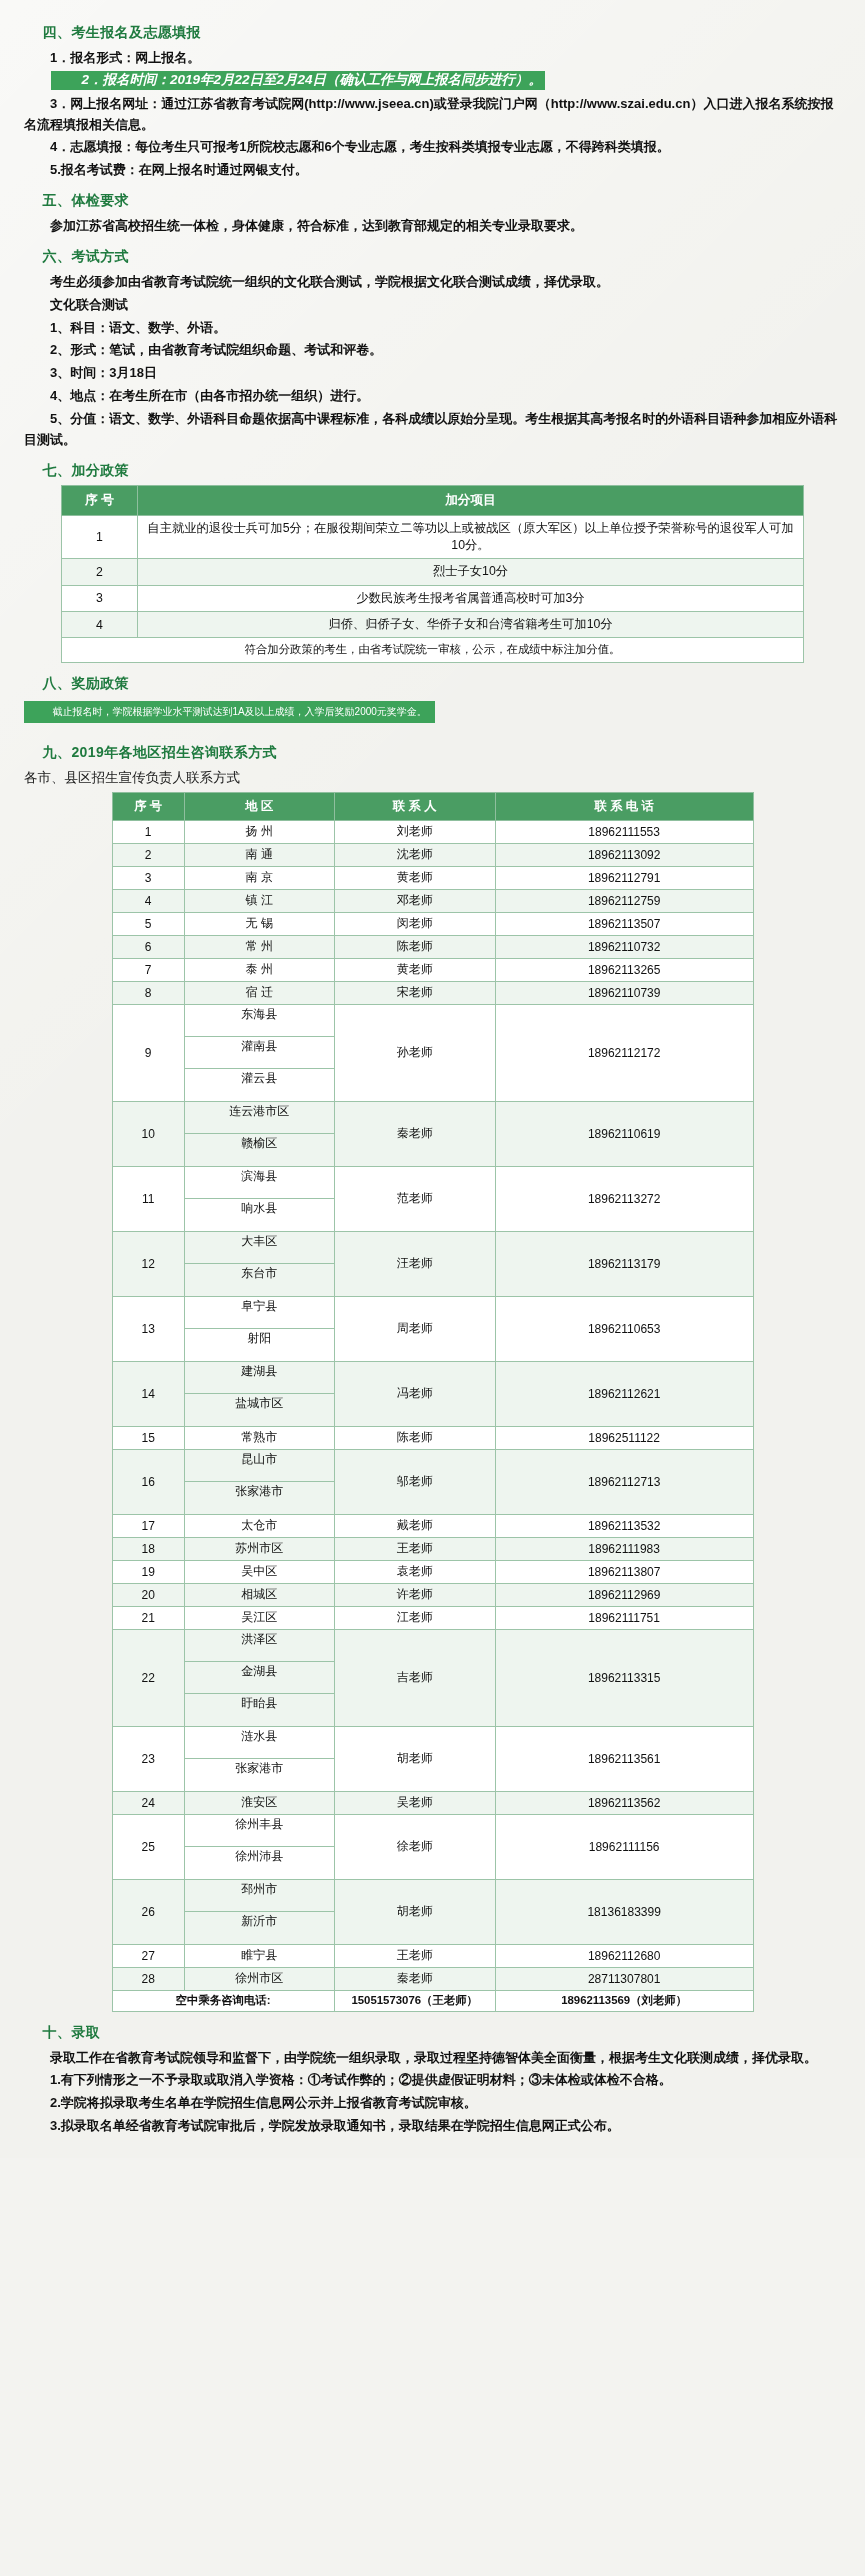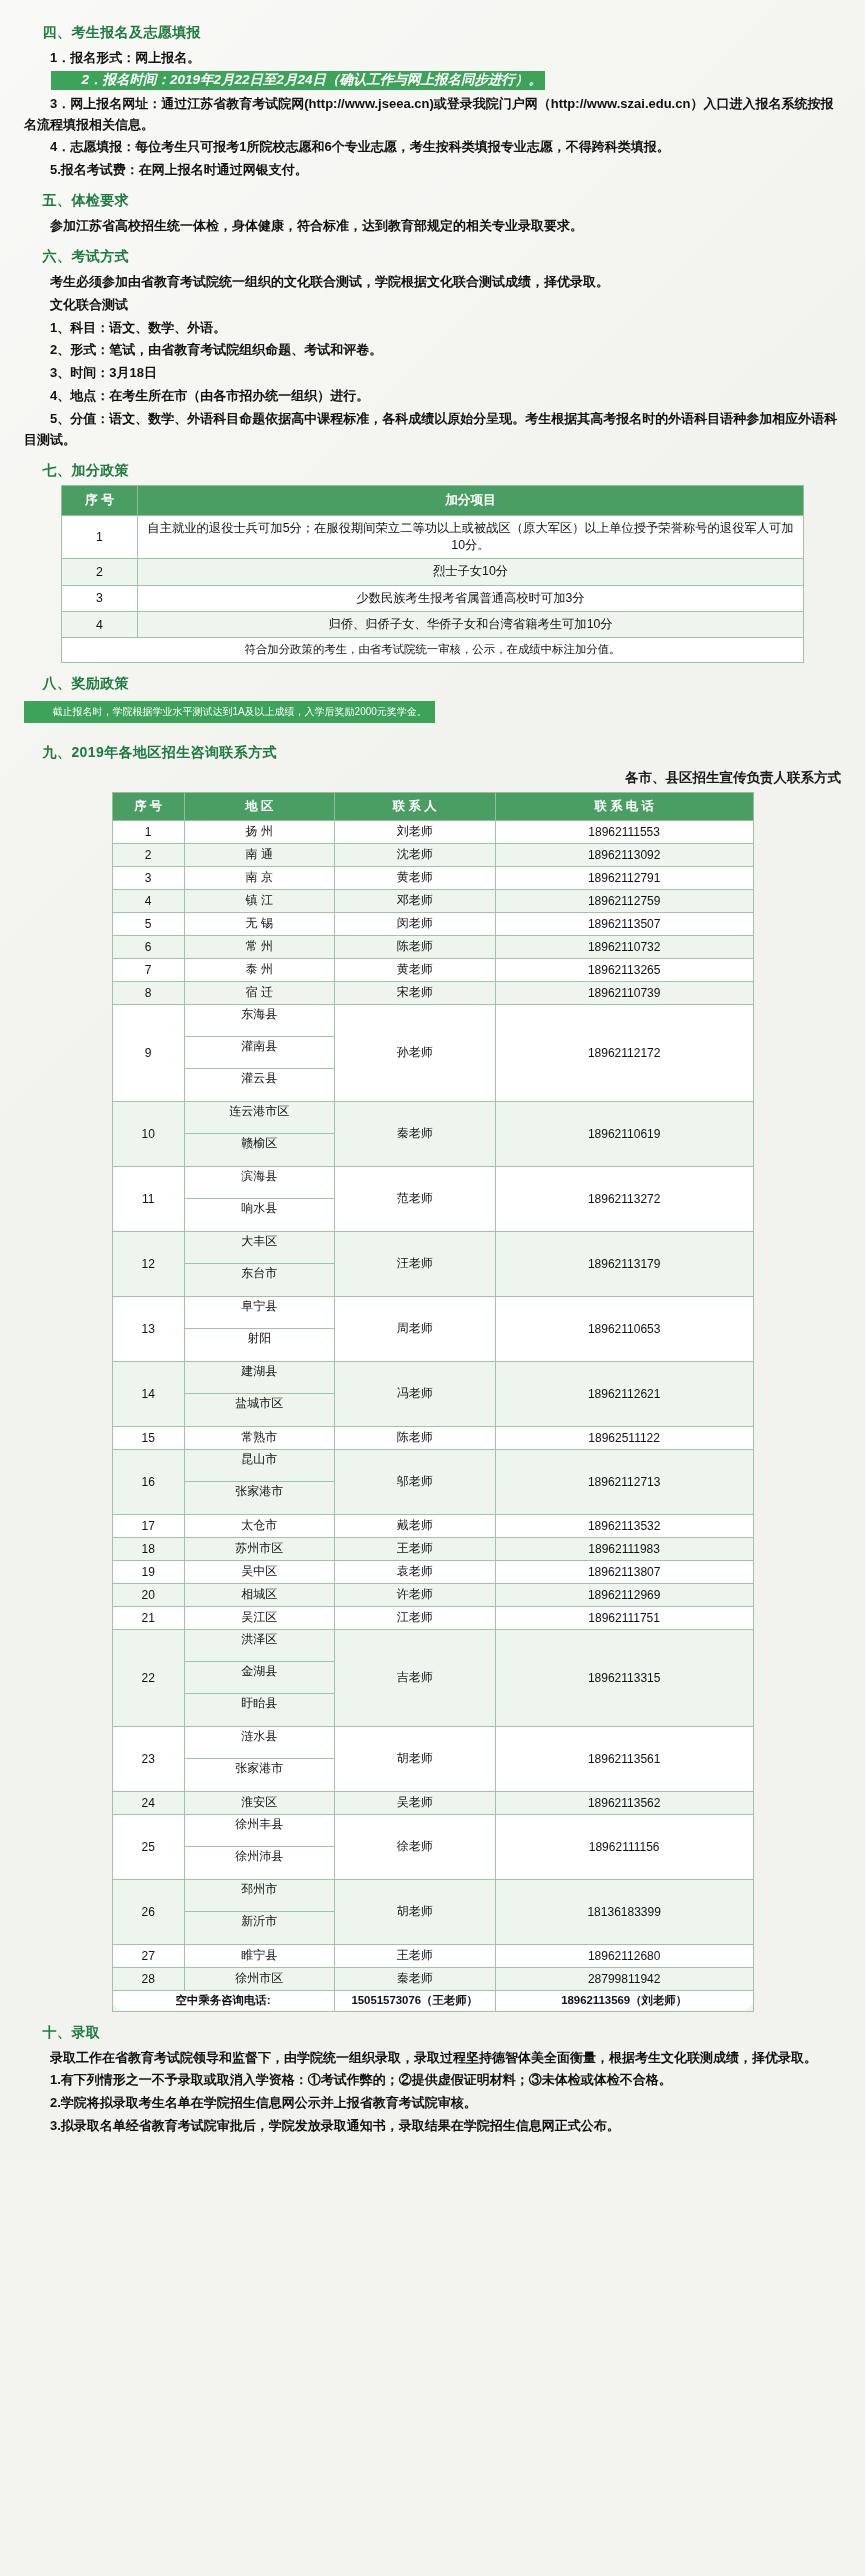--- a/index.html
+++ b/index.html
@@ -44,21 +44,20 @@
     margin:2.5px 0 2.5px 0;
     text-indent:2em;
   }
 
   
   table.tbl {
     border-collapse:collapse;
     margin:5px auto 3.4px auto;
     background:#fff;
     font-size:12.3px;
-    border-radius:15px;
   }
   table.tbl th {
     background:#4a9d63;
     color:#fff;
     font-weight:bold;
     border:0.8px solid #8fbf9e;
     padding:6px 5px;
     text-align:center;
     font-size:12.7px;
   }
@@ -88,22 +87,22 @@
     font-weight:normal;
     font-size:10px;
     padding:4.2px 8.4px;
     margin:3.4px 0 8.4px 0;
     display:inline-block;
     text-indent:2em;
   }
 
   
   .center-title {
-    text-align:right;
-    font-weight:bold;
+    text-align:left;
+    font-weight:normal;
     font-size:13.5px;
     margin:6.8px 0 3.4px 0;
   }
   #contact-table { width:642px; font-size:12px; }
   #contact-table th { font-size:12.3px; padding:5px 3.4px; }
   #contact-table td { padding:2.5px 3.4px; height:18.6px; }
   #contact-table td.col-idx { width:57px; }
   #contact-table td.col-area { width:118px; }
   #contact-table td.col-person { width:127px; }
   #contact-table td.col-phone { width:203px; }
@@ -392,21 +391,21 @@
         <tr>
           <td class="col-idx">27</td>
           <td class="col-area">睢宁县</td>
           <td class="col-person">王老师</td>
           <td class="col-phone">18962112680</td>
         </tr>
         <tr class="alt">
           <td class="col-idx">28</td>
           <td class="col-area">徐州市区</td>
           <td class="col-person">秦老师</td>
-          <td class="col-phone">28799811942</td>
+          <td class="col-phone">28711307801</td>
         </tr>
       </tbody>
     <tfoot>
       <tr class="footer-row">
         <td class="lbl" colspan="2">空中乘务咨询电话:</td>
         <td>15051573076（王老师）</td>
         <td>18962113569（刘老师）</td>
       </tr>
     </tfoot>
   </table>

